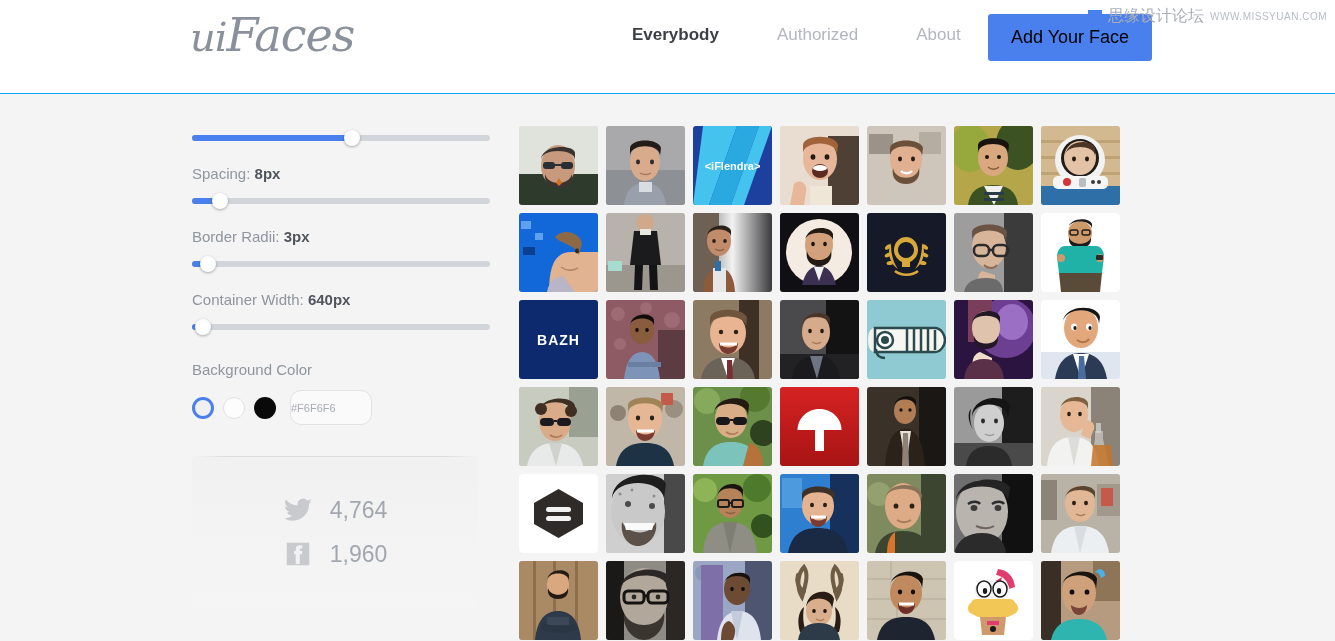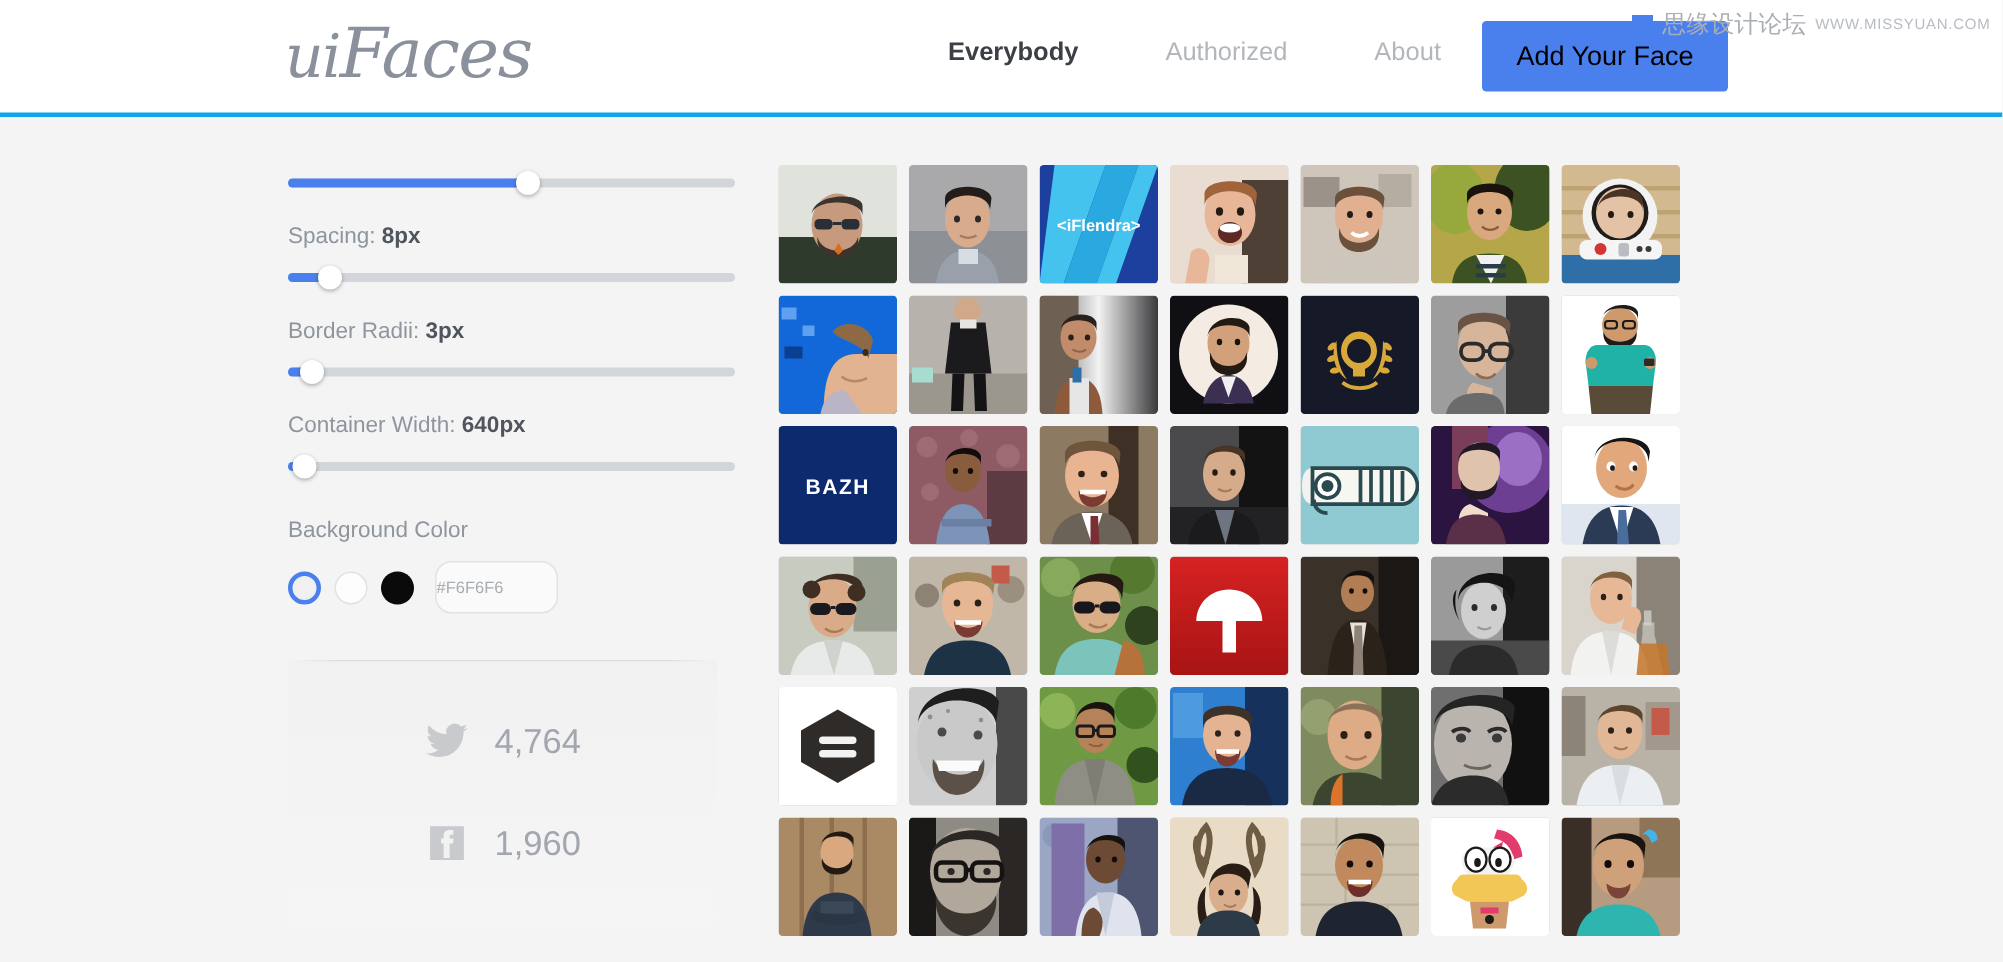--- a/index.html
+++ b/index.html
@@ -6,23 +6,23 @@
   html, body {
     width: 1335px; height: 641px;
     font-family: "Liberation Sans", sans-serif;
     background: #f4f4f4;
     overflow: hidden;
   }
 
   
   .header {
     position: relative;
-    height: 78px;
+    height: 94px;
     background: #ffffff;
-    border-bottom: 3px solid #0ea5e9;
+    border-bottom: 1px solid #0ea5e9;
   }
   .logo {
     position: absolute;
     left: 190px; top: 8px;
     font-family: "DejaVu Serif", serif;
     font-style: italic;
     font-size: 46px;
     color: #8a909c;
     letter-spacing: -1px;
     user-select: none;
@@ -145,21 +145,21 @@
   .stats {
     width: 286px;
     padding: 38px 0 40px 0;
     background: linear-gradient(to bottom, #f1f1f1 0%, #f5f5f5 100%);
   }
   .stat-row {
     display: flex;
     align-items: center;
     justify-content: center;
     gap: 17px;
-    margin-bottom: 38px;
+    margin-bottom: 14px;
   }
   .stat-row:last-child { margin-bottom: 0; }
   .stat-icon { width: 30px; height: 30px; display: block; fill: #c8cace; }
   .stat-value { font-size: 23px; color: #a2a7af; }
 
   
   .grid {
     position: absolute;
     left: 519px; top: 32px;
     display: grid;

